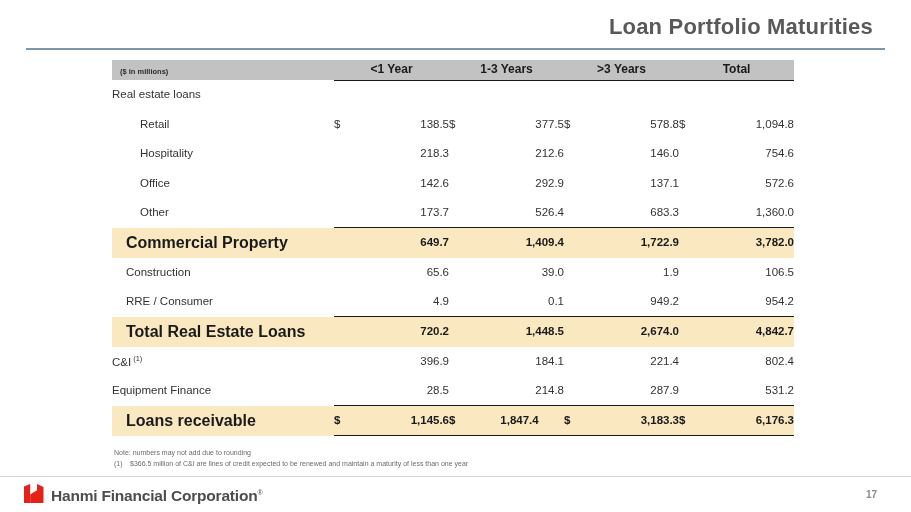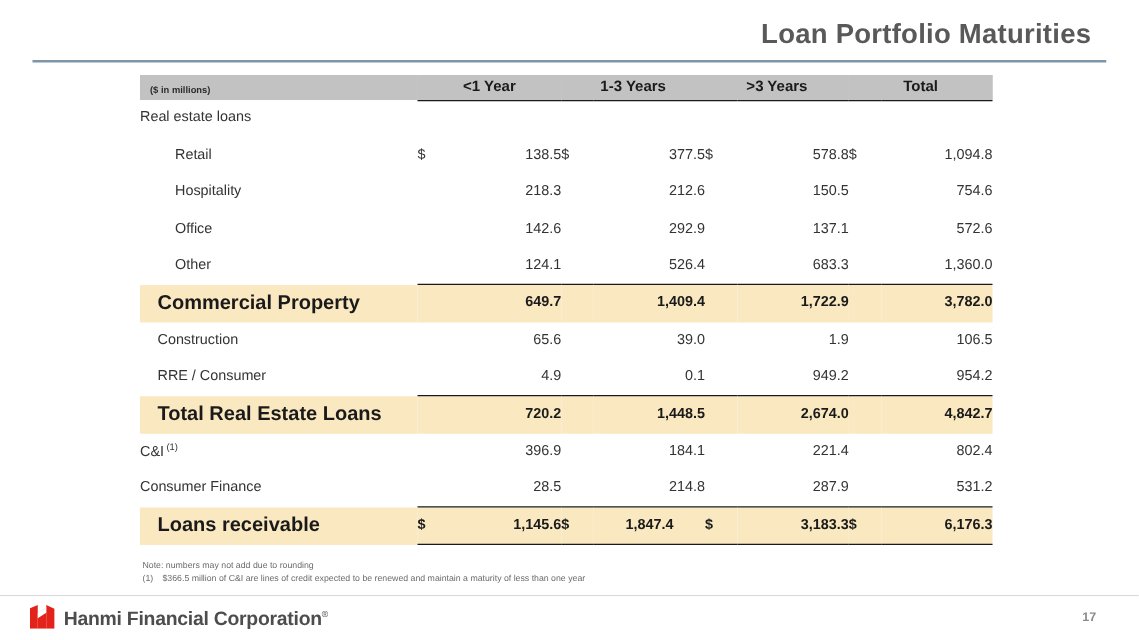--- a/index.html
+++ b/index.html
@@ -237,39 +237,39 @@
           <td class="cur"><span>$</span></td>
           <td class="num"><span>1,094.8</span></td>
         </tr>
         <tr class="data-row">
           <td class="lbl indent"><span>Hospitality</span></td>
           <td class="cur"></td>
           <td class="num"><span>218.3</span></td>
           <td class="cur"></td>
           <td class="num"><span>212.6</span></td>
           <td class="cur"></td>
-          <td class="num"><span>150.5</span></td>
+          <td class="num"><span>146.0</span></td>
           <td class="cur"></td>
           <td class="num"><span>754.6</span></td>
         </tr>
         <tr class="data-row">
           <td class="lbl indent"><span>Office</span></td>
           <td class="cur"></td>
           <td class="num"><span>142.6</span></td>
           <td class="cur"></td>
           <td class="num"><span>292.9</span></td>
           <td class="cur"></td>
           <td class="num"><span>137.1</span></td>
           <td class="cur"></td>
           <td class="num"><span>572.6</span></td>
         </tr>
         <tr class="data-row rule-above-next">
           <td class="lbl indent"><span>Other</span></td>
           <td class="cur" style="border-bottom: 1.6px solid rgb(26, 26, 26);"></td>
-          <td class="num" style="border-bottom: 1.6px solid rgb(26, 26, 26);"><span>124.1</span></td>
+          <td class="num" style="border-bottom: 1.6px solid rgb(26, 26, 26);"><span>173.7</span></td>
           <td class="cur" style="border-bottom: 1.6px solid rgb(26, 26, 26);"></td>
           <td class="num" style="border-bottom: 1.6px solid rgb(26, 26, 26);"><span>526.4</span></td>
           <td class="cur" style="border-bottom: 1.6px solid rgb(26, 26, 26);"></td>
           <td class="num" style="border-bottom: 1.6px solid rgb(26, 26, 26);"><span>683.3</span></td>
           <td class="cur" style="border-bottom: 1.6px solid rgb(26, 26, 26);"></td>
           <td class="num" style="border-bottom: 1.6px solid rgb(26, 26, 26);"><span>1,360.0</span></td>
         </tr>
         <tr class="hl rule-above">
           <td class="lbl indent-sm"><span>Commercial Property</span></td>
           <td class="cur" style="border-top: none;"></td>
@@ -319,21 +319,21 @@
           <td class="cur"></td>
           <td class="num"><span>396.9</span></td>
           <td class="cur"></td>
           <td class="num"><span>184.1</span></td>
           <td class="cur"></td>
           <td class="num"><span>221.4</span></td>
           <td class="cur"></td>
           <td class="num"><span>802.4</span></td>
         </tr>
         <tr class="data-row rule-above-next">
-          <td class="lbl"><span>Consumer Finance</span></td>
+          <td class="lbl"><span>Equipment Finance</span></td>
           <td class="cur" style="border-bottom: 1.6px solid rgb(26, 26, 26);"></td>
           <td class="num" style="border-bottom: 1.6px solid rgb(26, 26, 26);"><span>28.5</span></td>
           <td class="cur" style="border-bottom: 1.6px solid rgb(26, 26, 26);"></td>
           <td class="num" style="border-bottom: 1.6px solid rgb(26, 26, 26);"><span>214.8</span></td>
           <td class="cur" style="border-bottom: 1.6px solid rgb(26, 26, 26);"></td>
           <td class="num" style="border-bottom: 1.6px solid rgb(26, 26, 26);"><span>287.9</span></td>
           <td class="cur" style="border-bottom: 1.6px solid rgb(26, 26, 26);"></td>
           <td class="num" style="border-bottom: 1.6px solid rgb(26, 26, 26);"><span>531.2</span></td>
         </tr>
         <tr class="hl rule-above rule-below">

